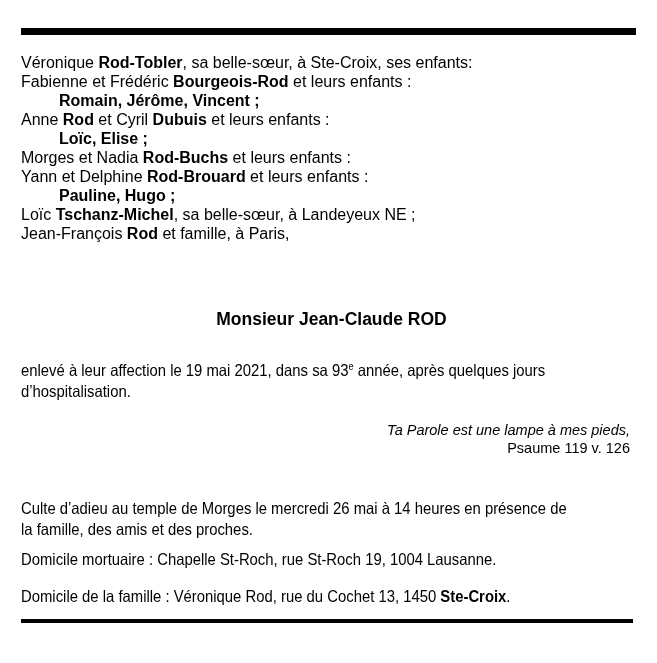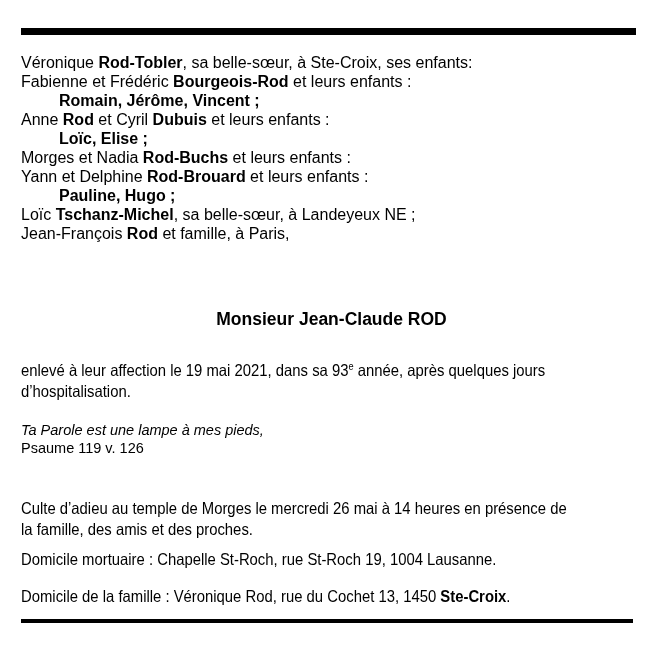--- a/index.html
+++ b/index.html
@@ -70,20 +70,21 @@
   }
   .para-death  { top: 360px; }
   .para-culte  { top: 498px; }
   .para-mort   { top: 549px; }
   .para-fam    { top: 586px; }
   .verse {
     position: absolute;
     left: 21px;
     top: 421px;
     width: 609px;
+    text-align: right;
     font-size: 14.5px;
     line-height: 18px;
   }
   .verse .it { font-style: italic; }
   sup.sup {
     font-size: 0.62em;
     vertical-align: super;
     line-height: 0;
   }
   b { font-weight: bold; }

